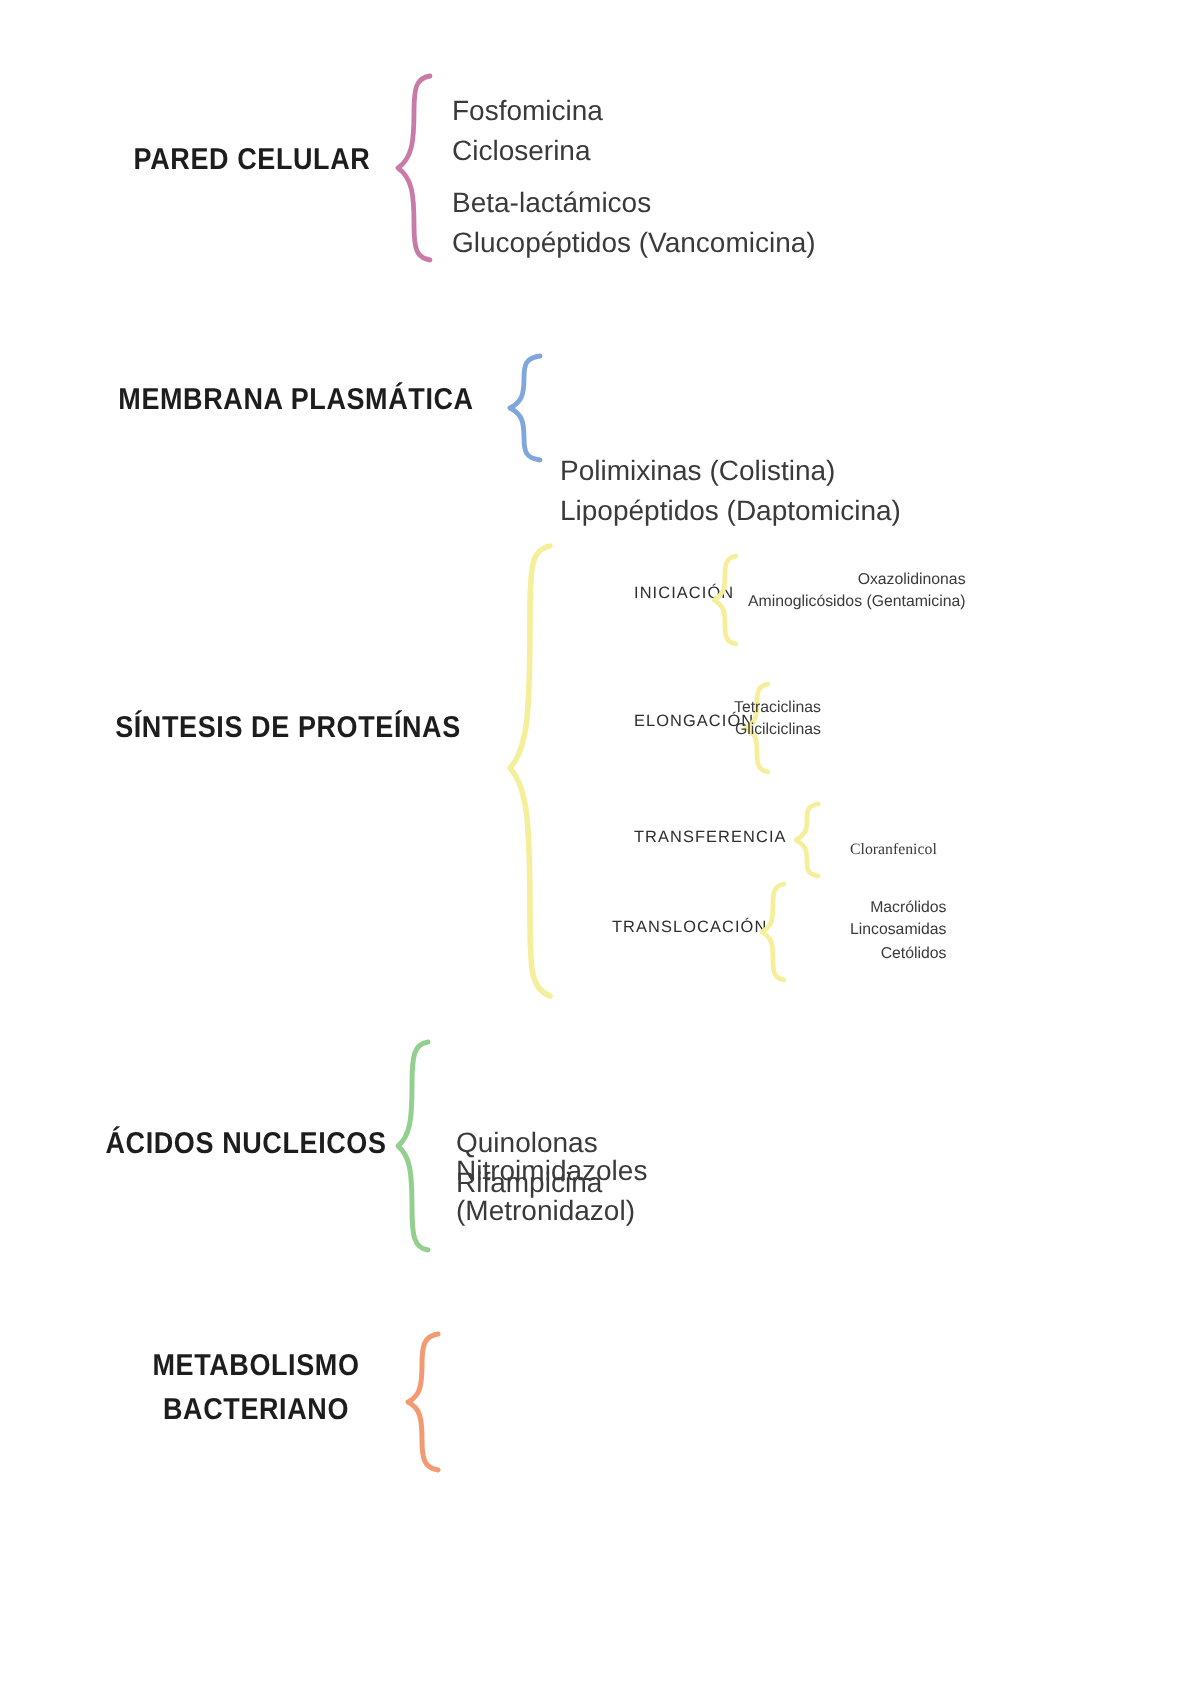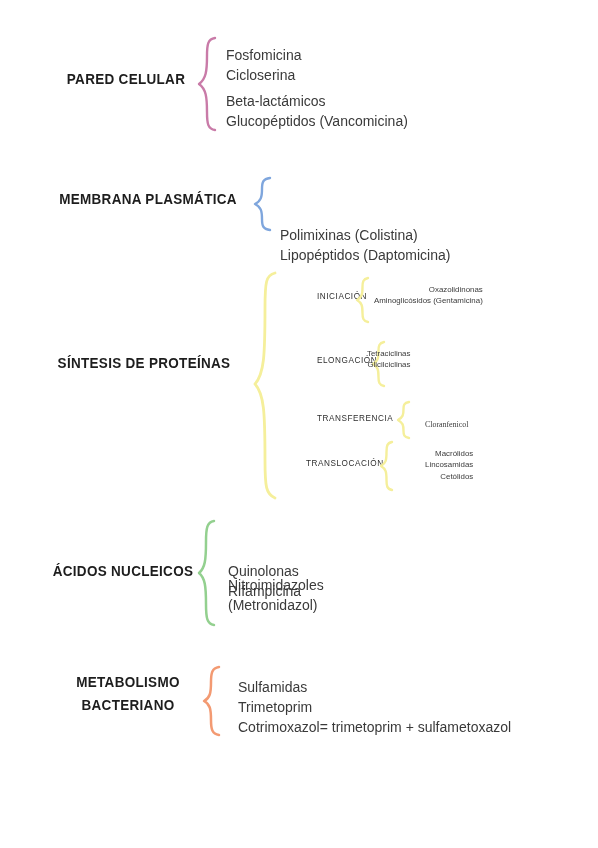--- a/index.html
+++ b/index.html
@@ -154,17 +154,14 @@
 
   <div class="abs sec-title" style="left:62px; top:674px; width:132px; line-height:1.45;">METABOLISMO
 BACTERIANO</div>
 
   <div class="brace" style="left:202px; top:665px;">
     <svg width="20" height="72" viewBox="0 0 20 72" aria-hidden="true">
       <path d="M17 2 C10 3, 9 8, 9 17 C9 28, 8 33, 2 36 C8 39, 9 44, 9 55 C9 64, 10 69, 17 70" fill="none" stroke="#f39a72" stroke-width="2.5" stroke-linecap="round" stroke-linejoin="round"></path>
     </svg>
   </div>
 
-  <div class="abs leaf" style="left:238px; top:678px;">Sulfamidas
-Trimetoprim
-Cotrimoxazol= trimetoprim + sulfametoxazol</div>
 
 </div>
 
 </body></html>

